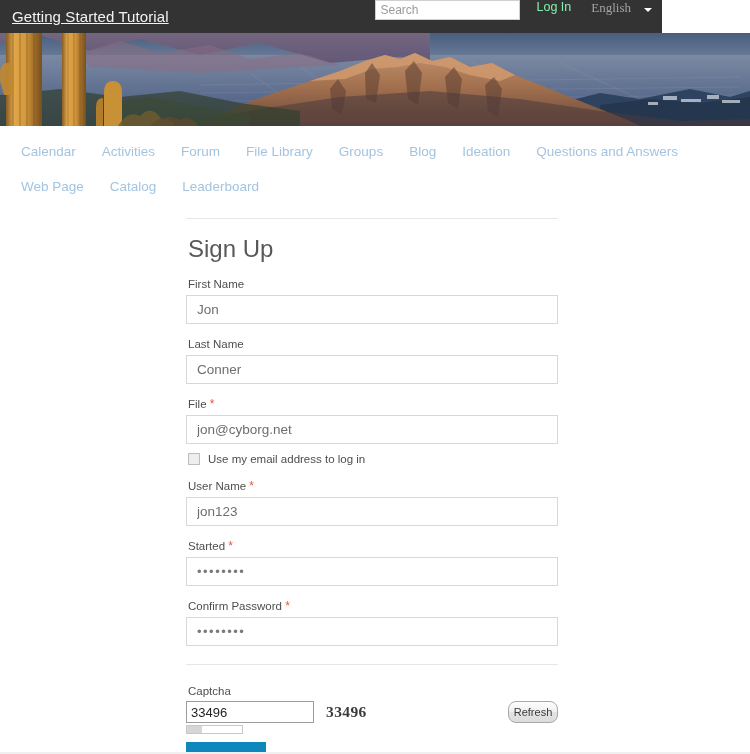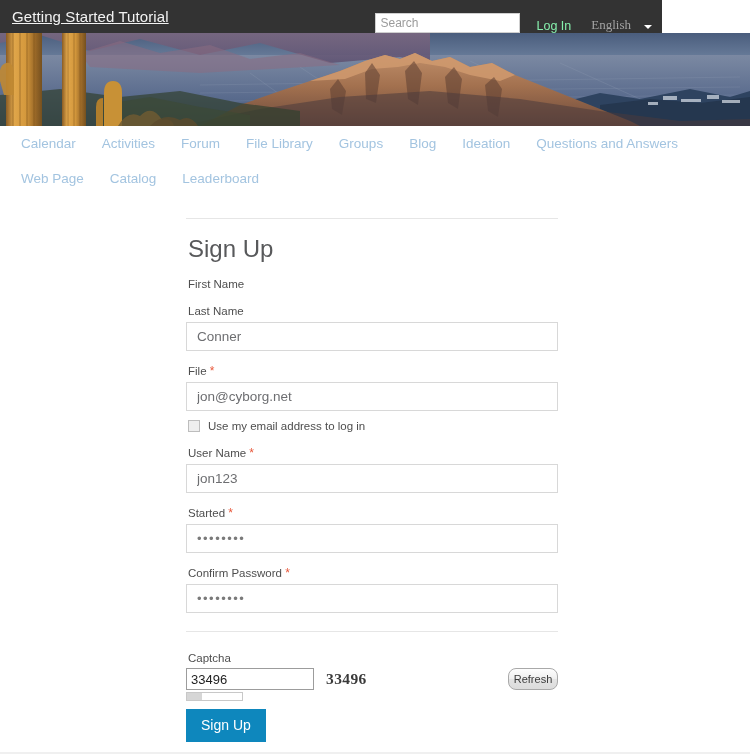--- a/index.html
+++ b/index.html
@@ -21,21 +21,21 @@
   .site-title {
     color: #f2f2f2;
     font-size: 15px;
     margin-left: 12px;
     letter-spacing: .1px;
     white-space: nowrap;
   }
   .topbar-right {
     position: absolute; right: 8px; top: 0;
     height: 33px;
-    display: flex; align-items: flex-end;
+    display: flex; align-items: flex-start;
   }
   .search-input {
     width: 145px; height: 20px;
     border: 1px solid #cfcfcf;
     background: #ffffff;
     font-family: "Liberation Sans", sans-serif;
     font-size: 12px;
     color: #333;
     padding: 0 5px;
     outline: none;
@@ -72,21 +72,21 @@
     overflow: hidden;
     background: #2b3a52;
   }
   .banner svg { display: block; }
 
   
   .navbar {
     position: absolute; left: 0; top: 126px;
     width: 750px; height: 60px;
     background: #ffffff;
-    padding: 0 8px;
+    padding: 8px 8px;
   }
   .nav-row {
     display: flex; flex-wrap: wrap;
     align-items: center;
     column-gap: 0px;
   }
   .nav-link {
     color: #a3c4e0;
     font-size: 13.5px;
     text-decoration: none;
@@ -370,20 +370,21 @@
 
     <hr class="hr">
 
     <h1 class="page-heading">Sign Up</h1>
 
     
     <div class="field">
       <label class="field-label">
         <span>First Name</span>
       </label>
+      <input class="text-input" type="text" value="Jon" style="">
     </div>
 
     
     <div class="field">
       <label class="field-label">
         <span>Last Name</span>
       </label>
       <input class="text-input" type="text" value="Conner" style="">
     </div>
 

